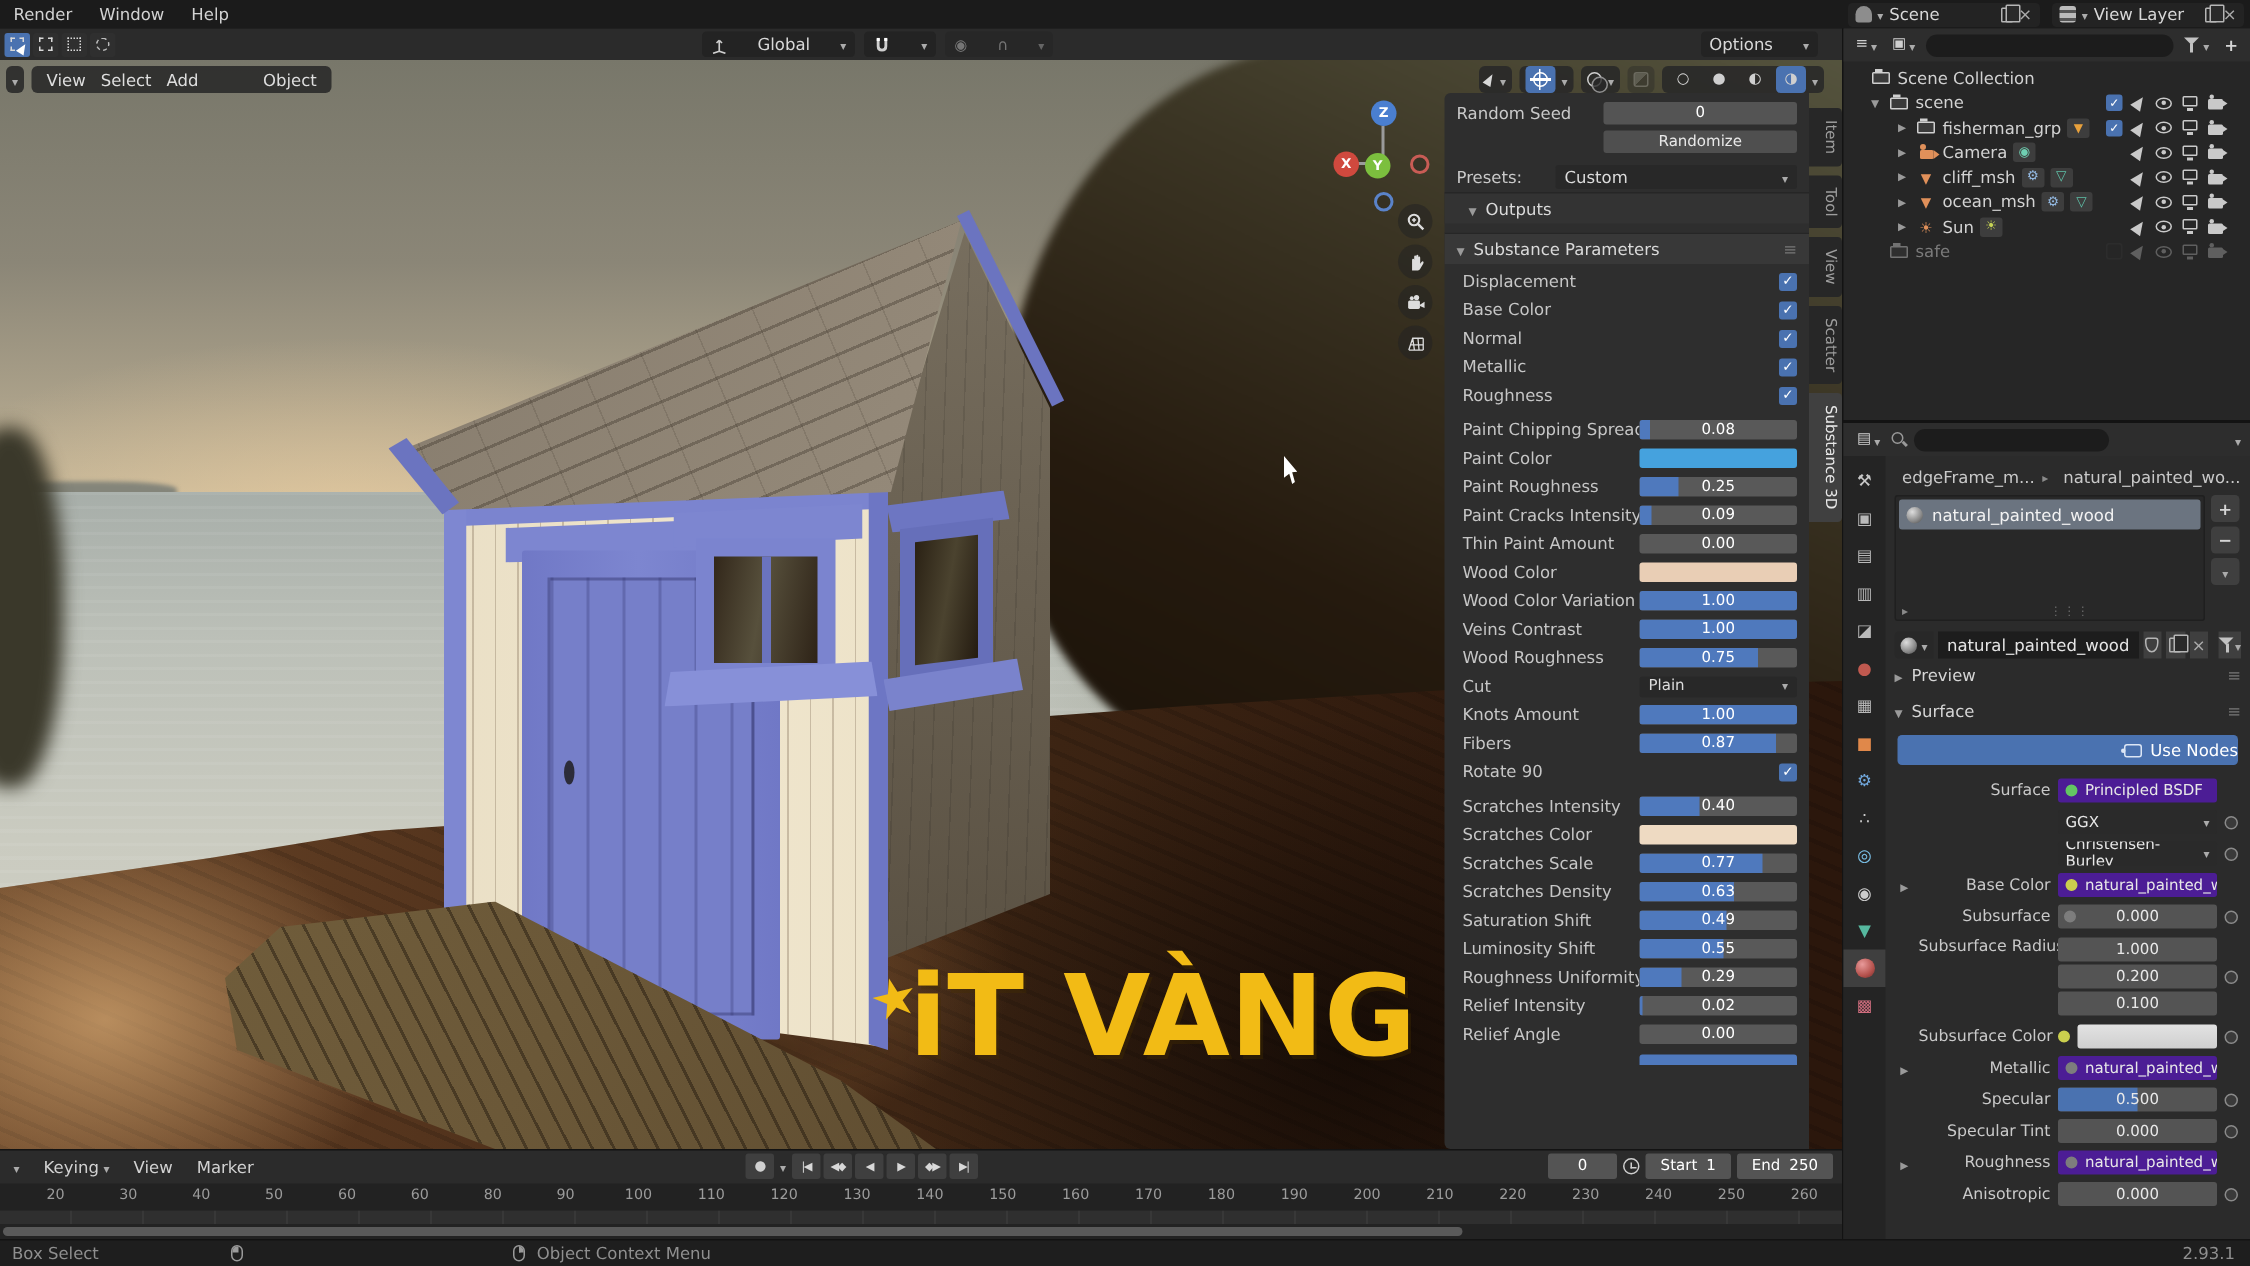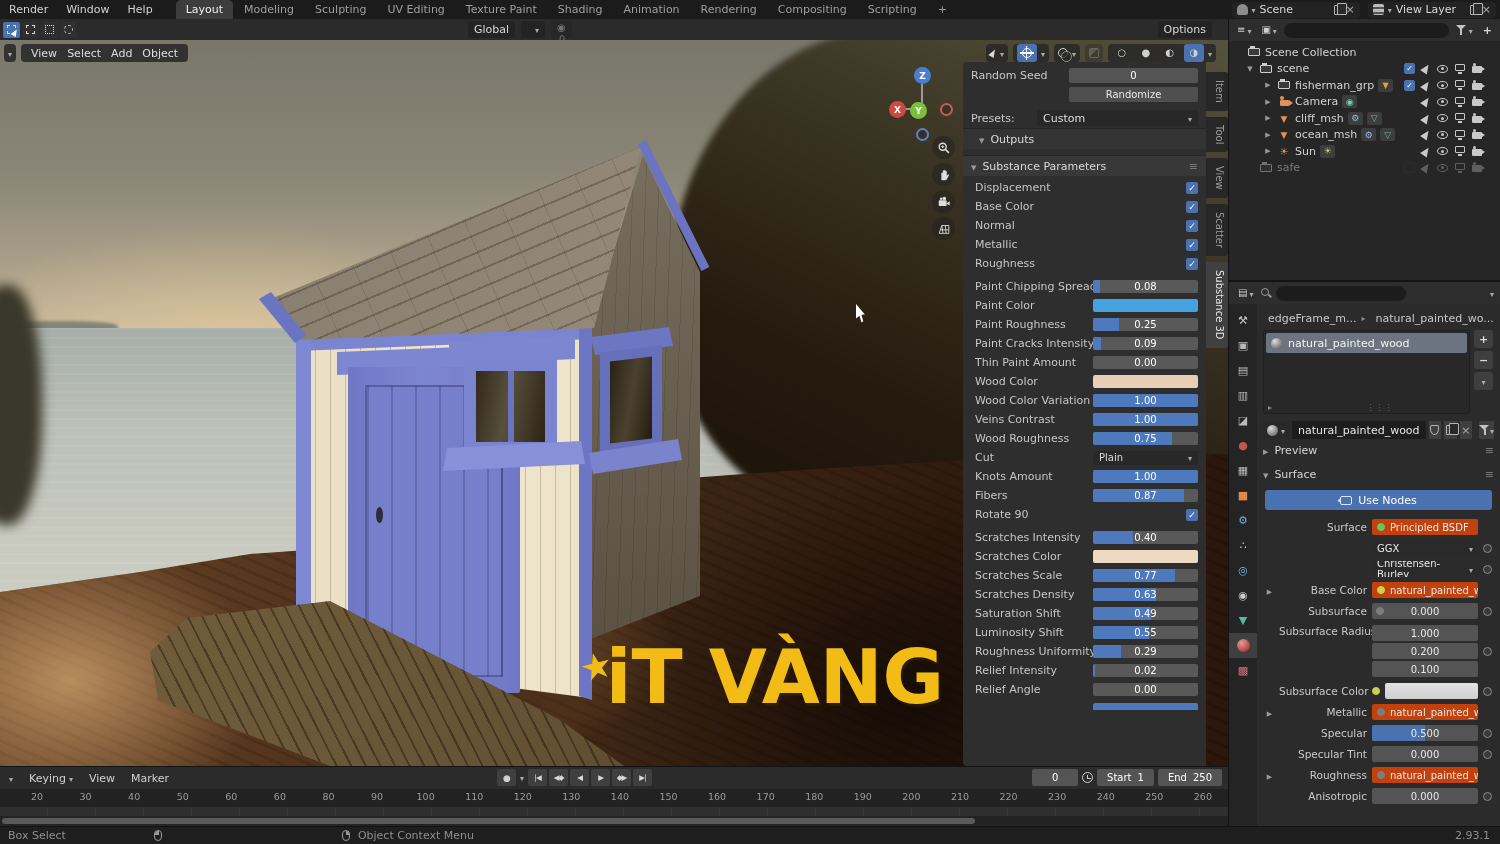--- a/index.html
+++ b/index.html
@@ -47,21 +47,21 @@
 
   
   #toolsettings{position:absolute;left:0;top:19px;width:1228px;height:21px;background:#2b2b2b;display:flex;align-items:center;}
   .tgroup{display:flex;gap:2px;margin-left:3px;}
   .tbtn{width:17px;height:16px;border-radius:2px;background:#2f2f2f;display:flex;align-items:center;justify-content:center;position:relative;}
   .tbtn.active{background:#4a72b0;}
   .dashbox{width:9px;height:9px;border:1px dashed #d8d8d8;}
   .dashcirc{width:9px;height:9px;border:1px dashed #bdbdbd;border-radius:50%;}
   .cursor-mini{position:absolute;right:2px;bottom:2px;width:0;height:0;border-left:3px solid transparent;border-right:3px solid transparent;border-bottom:7px solid #fff;transform:rotate(32deg);}
   #ts-center{position:absolute;left:468px;top:2px;display:flex;align-items:center;gap:6px;}
-  .pill{display:flex;align-items:flex-end;gap:0;background:#232323;border-radius:3px;padding:2px 6px;height:17px;color:#d8d8d8;flex-direction:column;}
+  .pill{display:flex;align-items:flex-end;gap:20px;background:#232323;border-radius:3px;padding:2px 6px;height:17px;color:#d8d8d8;}
   .pill.dim{opacity:.45;}
   #ts-right{position:absolute;right:16px;top:2px;}
   .glyphico{color:#cfcfcf;font-size:10px;line-height:1;}
 
   
   #canvas{position:absolute;left:0;top:40px;width:1228px;height:726px;overflow:hidden;background:#3a3a35;}
   #sky{position:absolute;left:0;top:0;width:100%;height:300px;background:linear-gradient(180deg,#78776a 0%,#8b8677 45%,#aaa089 75%,#c7b99b 100%);}
   #sun-glow{position:absolute;left:-20px;top:180px;width:560px;height:230px;background:radial-gradient(ellipse at 45% 55%,rgba(244,210,160,.55),rgba(244,210,160,0) 68%);}
   #distant-land{position:absolute;left:0;top:281px;width:118px;height:13px;background:#84857a;border-radius:40%;filter:blur(1.5px);}
   #water{position:absolute;left:0;top:288px;width:100%;height:330px;background:linear-gradient(90deg,rgba(0,0,0,0) 55%,rgba(70,82,68,.38) 78%),repeating-linear-gradient(180deg,rgba(255,255,255,.06) 0 2px,rgba(0,0,0,0) 2px 9px),linear-gradient(180deg,#a7aea9 0,#bcc0b8 30%,#cacbc0 70%,#cfcfc4 100%);}
@@ -211,28 +211,28 @@
   .slot-foot{position:absolute;bottom:1px;left:4px;color:#8a8a8a;font-size:8px;}
   .slot-grip{position:absolute;bottom:1px;left:50%;color:#6a6a6a;font-size:8px;letter-spacing:1px;}
   #slot-ops{width:20px;display:flex;flex-direction:column;gap:3px;}
   .sop{width:19px;height:18px;background:#3f3f3f;border-radius:3px;display:flex;align-items:center;justify-content:center;}
   .idrow{display:flex;align-items:center;gap:3px;margin-top:6px;height:20px;}
   .idrow .matdrop{display:flex;align-items:center;gap:3px;background:#282828;border-radius:3px 0 0 3px;height:18px;padding:0 4px;}
   .idrow .namefield{flex:1;height:18px;background:#1d1d1d;color:#e5e5e5;display:flex;align-items:center;padding:0 6px;}
   .idrow .sbtn{width:20px;height:18px;background:#3f3f3f;display:flex;align-items:center;justify-content:center;}
   .mhdr{display:flex;align-items:flex-start;gap:6px;height:20px;color:#d5d5d5;margin-top:4px;}
   .mhdr .grip{margin-left:auto;}
-  #use-nodes{display:flex;align-items:center;justify-content:center;gap:6px;height:20px;background:#4a72b0;border-radius:3px;color:#fff;margin:2px 2px 8px;}
+  #use-nodes{display:flex;align-items:center;justify-content:flex-end;gap:6px;height:20px;background:#4a72b0;border-radius:3px;color:#fff;margin:2px 2px 8px;}
   .node-ico{width:12px;height:9px;border:1.2px solid #dce6f5;border-radius:2px;position:relative;}
   .node-ico::before{content:"";position:absolute;left:-3px;top:2px;width:3px;height:3px;border-radius:50%;background:#dce6f5;}
   .mrow{display:flex;align-items:center;height:18px;margin:3px 2px;gap:5px;}
   .mexp{width:9px;flex:none;text-align:center;}
   .mlabel{width:88px;flex:none;text-align:right;color:#c9c9c9;white-space:nowrap;font-size:10.5px;}
   .mfield{flex:1;height:16px;border-radius:2px;display:flex;align-items:center;gap:5px;padding:0 5px;color:#e8e8e8;font-size:10px;position:relative;overflow:hidden;}
-  .mfield.dark{background:#c2410c;}
+  .mfield.dark{background:#4c1d95;}
   .mfield.num{background:#545454;justify-content:center;}
   .mfield.drop{background:#2a2a2a;}
   .mfield.drop .car{margin-left:auto;}
   .mfield .ffill{position:absolute;left:0;top:0;bottom:0;background:#4a72b0;}
   .mfield .ctr{position:relative;width:100%;text-align:center;}
   .sock{width:8px;height:8px;border-radius:50%;border:1.5px solid #9a9a9a;background:#2b2b2b;flex:none;position:relative;}
   .sock.green{background:#63c763;border-color:#63c763;}
   .sock.yellow{background:#cbcf4e;border-color:#cbcf4e;}
   .sock.gray{background:#7d7d7d;border-color:#7d7d7d;}
   .mdot{width:9px;height:9px;border:1.5px solid #8a8a8a;border-radius:50%;background:#3a3a3a;flex:none;}
@@ -275,34 +275,20 @@
 <body>
 
 <div id="app">
 
   <header id="topbar">
     <div class="menus">
 
     <span class="tmenu">Render</span>
         <span class="tmenu">Window</span>
         <span class="tmenu">Help</span>
-      </div>
-    <div class="wtabs">
-
-    <span class="wtab active">Layout</span>
-        <span class="wtab">Modeling</span>
-        <span class="wtab">Sculpting</span>
-        <span class="wtab">UV Editing</span>
-        <span class="wtab">Texture Paint</span>
-        <span class="wtab">Shading</span>
-        <span class="wtab">Animation</span>
-        <span class="wtab">Rendering</span>
-        <span class="wtab">Compositing</span>
-        <span class="wtab">Scripting</span>
-        <span class="wtab">+</span>
       </div>
     <div id="tb-right">
       <div class="selector">
         <span class="selicon scn"></span>
         <span class="car"></span>
         <span class="selval">Scene</span>
         <span class="copyic"></span>
         <span class="xi"></span>
       </div>
       <div class="selector">
@@ -398,21 +384,21 @@
 
     <div id="vp-header">
       <span class="vpill iconly">
           <span class="car"></span>
         </span>
       <span class="vpill menus-pill">
 
       <span style="padding:0 3px;">View</span>
           <span style="padding:0 3px;">Select</span>
           <span style="padding:0 3px;">Add</span>
-          <span style="padding:0 3px;">Object</span>
+          <span style="padding:0 3px;margin-left:33px;">Object</span>
         </span>
       <div id="vp-right">
         <span class="vpill iconly">
             <span class="cursor-ico"></span>
             <span class="car"></span>
           </span>
         <span class="vpill iconly">
             <span class="seg active">
               <span class="gizmo-ico"></span>
             </span>

